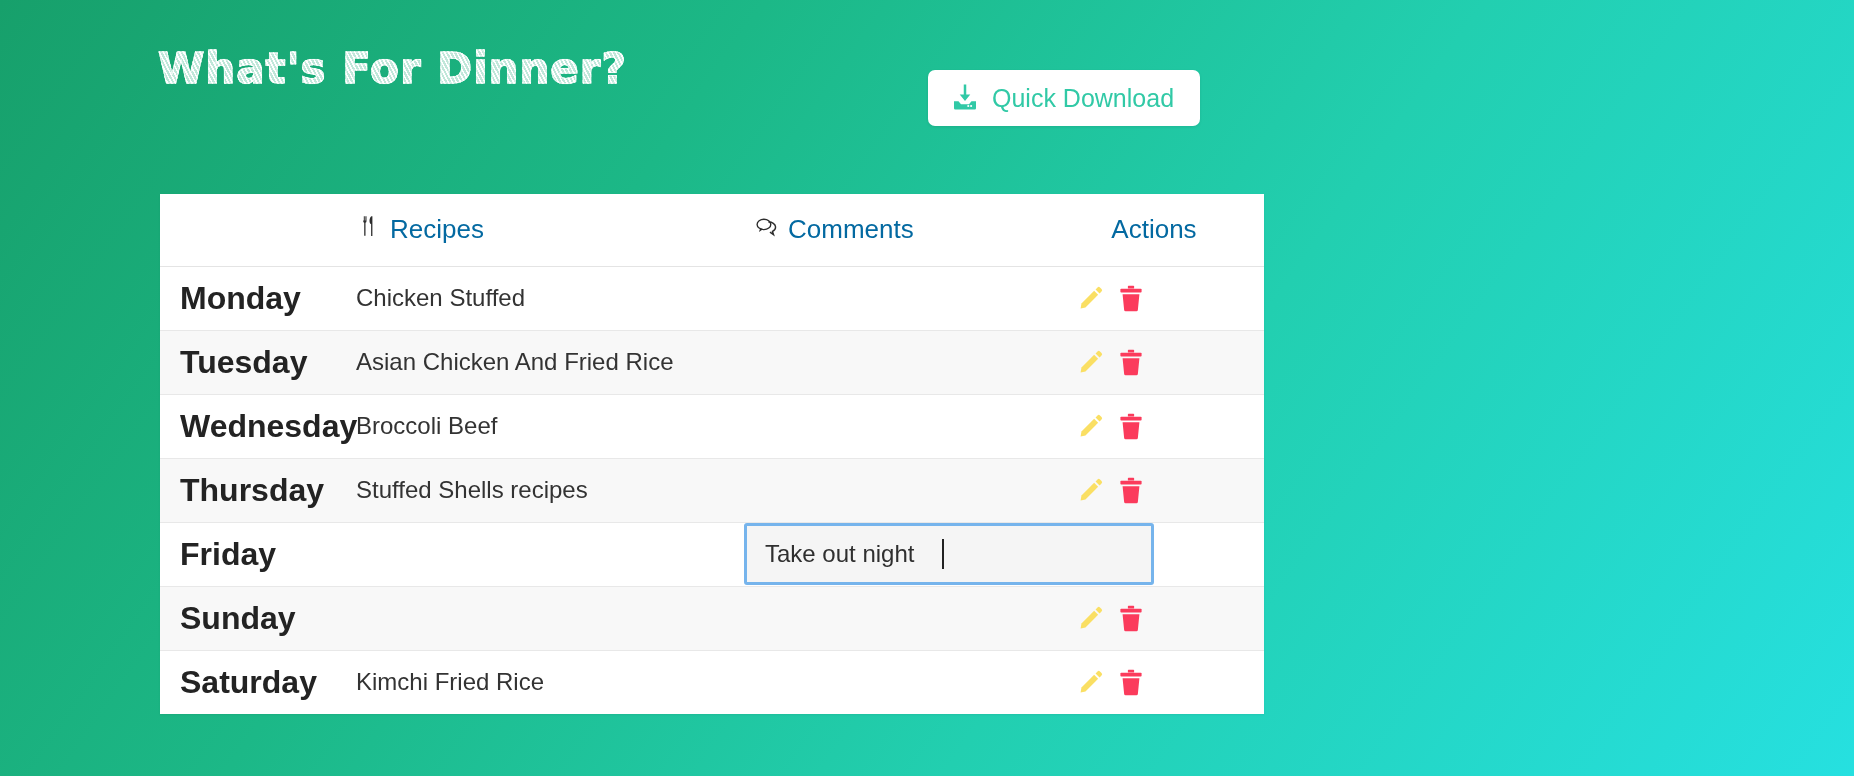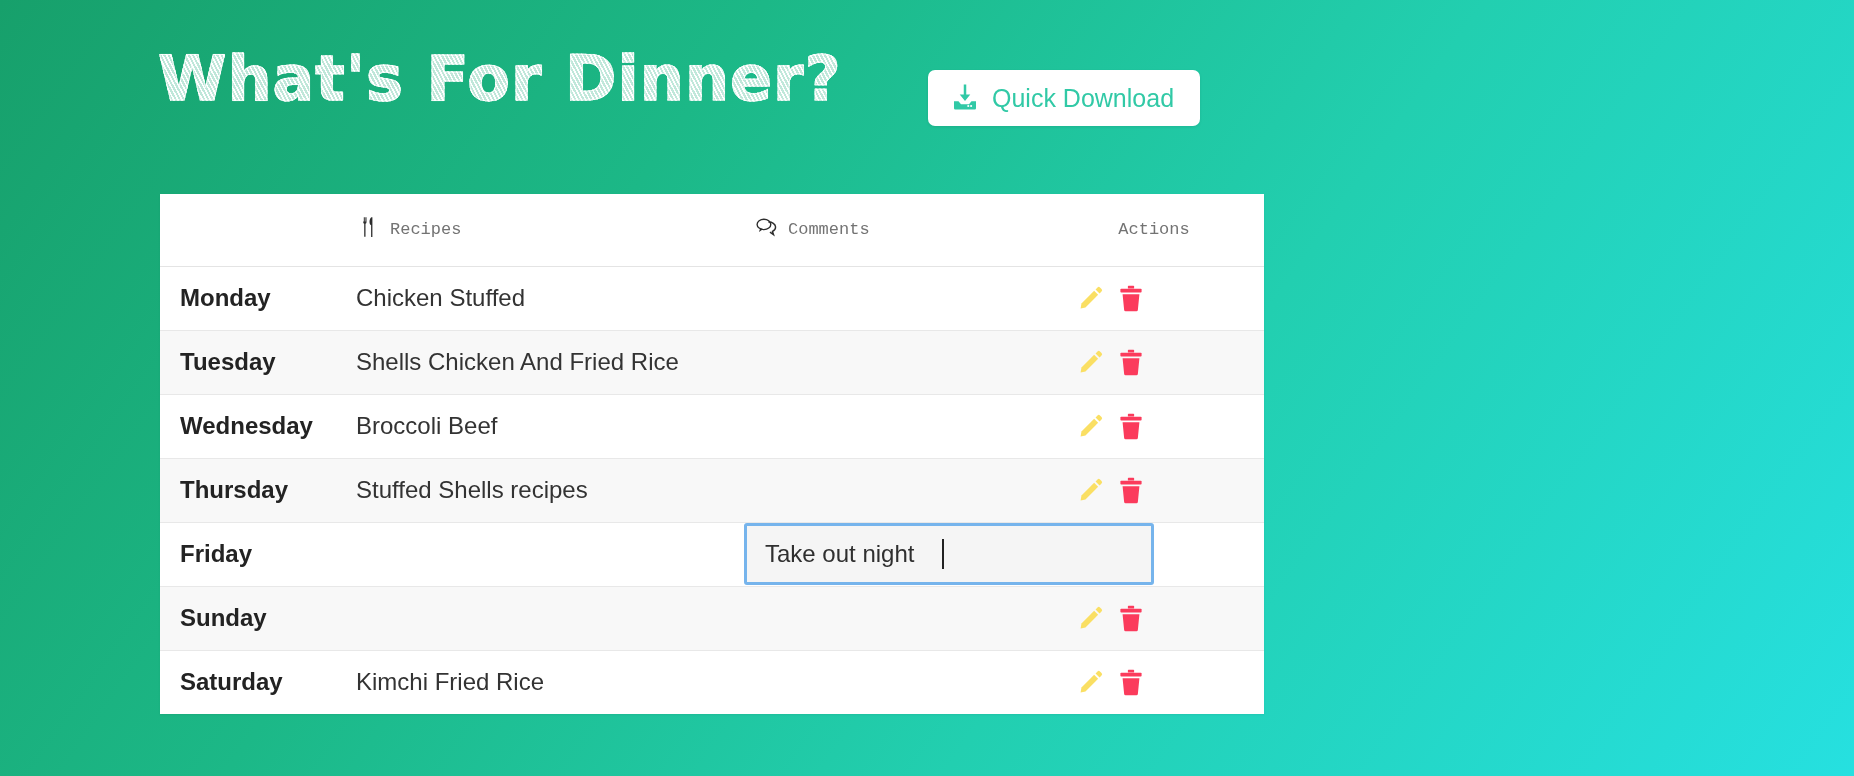--- a/index.html
+++ b/index.html
@@ -29,21 +29,21 @@
     top: 0;
     width: 100%;
     height: 160px;
   }
 
   .app-title {
     position: absolute;
     left: 158px;
     top: 48px;
     font-family: "DejaVu Sans", sans-serif;
-    font-size: 62px;
+    font-size: 42px;
     font-weight: bold;
     letter-spacing: 1px;
     line-height: 1;
     color: #ffffff;
     white-space: nowrap;
     -webkit-text-stroke: 1px rgba(255,255,255,0.85);
     text-shadow:
        0 0 1px rgba(255,255,255,0.6);
     background-image: repeating-linear-gradient(
         62deg,
@@ -96,26 +96,25 @@
   }
   table.meal-table col.c-day      { width: 196px; }
   table.meal-table col.c-recipe   { width: 400px; }
   table.meal-table col.c-comment  { width: 310px; }
   table.meal-table col.c-actions  { width: 198px; }
 
   thead th {
     height: 72px;
     background: #ffffff;
     border-bottom: 1px solid #e4e4e4;
-    font-size: 17px;
+    font-size: 26px;
     font-weight: 400;
-    color: #737373;
+    color: #0369a1;
     padding: 0;
     vertical-align: middle;
-    font-family: Liberation Mono, monospace;
   }
   th.th-day { }
   th.th-recipes { text-align: left; padding-left: 2px; }
   th.th-comments { text-align: left; padding-left: 0px; }
   th.th-actions { text-align: center; padding-right: 22px; }
 
   .th-inner {
     display: flex;
     align-items: center;
     gap: 8px;
@@ -128,21 +127,21 @@
 
   tbody td {
     padding: 0;
     vertical-align: middle;
     font-size: 24px;
     color: #2f2f2f;
   }
   td.day-cell {
     font-weight: bold;
     padding-left: 20px;
-    font-size: 24px;
+    font-size: 32px;
     color: #232323;
   }
   td.recipe-cell {
     font-weight: 400;
     color: #333333;
     padding-left: 0px;
   }
   td.comment-cell { position: relative; }
   td.actions-cell { }
 
@@ -269,21 +268,21 @@
                 <button class="act-btn" title="Delete"><span><svg width="26" height="27" viewBox="0 0 24 26" aria-hidden="true">
                       <rect x="9" y="0.8" width="6" height="2.6" rx="0.6" fill="#fb3b5c"></rect>
                       <rect x="1.8" y="3.6" width="20.4" height="3.6" rx="0.8" fill="#fb3b5c"></rect>
                       <path d="M3.9 8.8 h16.2 l-1.5 15.2 a1.4 1.4 0 0 1 -1.4 1.2 H6.8 a1.4 1.4 0 0 1 -1.4 -1.2 Z" fill="#fb3b5c"></path>
                     </svg></span></button>
               </div>
             </td>
           </tr>
           <tr>
             <td class="day-cell">Tuesday</td>
-            <td class="recipe-cell">Shells Chicken And Fried Rice</td>
+            <td class="recipe-cell">Asian Chicken And Fried Rice</td>
             <td class="comment-cell"></td>
             <td class="actions-cell">
               <div class="actions">
                 <button class="act-btn" title="Edit"><span><svg width="26" height="26" viewBox="0 0 24 24" aria-hidden="true">
                       <path d="M3.2 17.1 L14.9 5.4 L18.6 9.1 L6.9 20.8 L2.4 21.6 Z" fill="#fadf63"></path>
                       <path d="M16.2 4.1 L18.0 2.3 a1.6 1.6 0 0 1 2.3 0 l1.4 1.4 a1.6 1.6 0 0 1 0 2.3 L19.9 7.8 Z" fill="#fadf63"></path>
                     </svg></span></button>
                 <button class="act-btn" title="Delete"><span><svg width="26" height="27" viewBox="0 0 24 26" aria-hidden="true">
                       <rect x="9" y="0.8" width="6" height="2.6" rx="0.6" fill="#fb3b5c"></rect>
                       <rect x="1.8" y="3.6" width="20.4" height="3.6" rx="0.8" fill="#fb3b5c"></rect>

